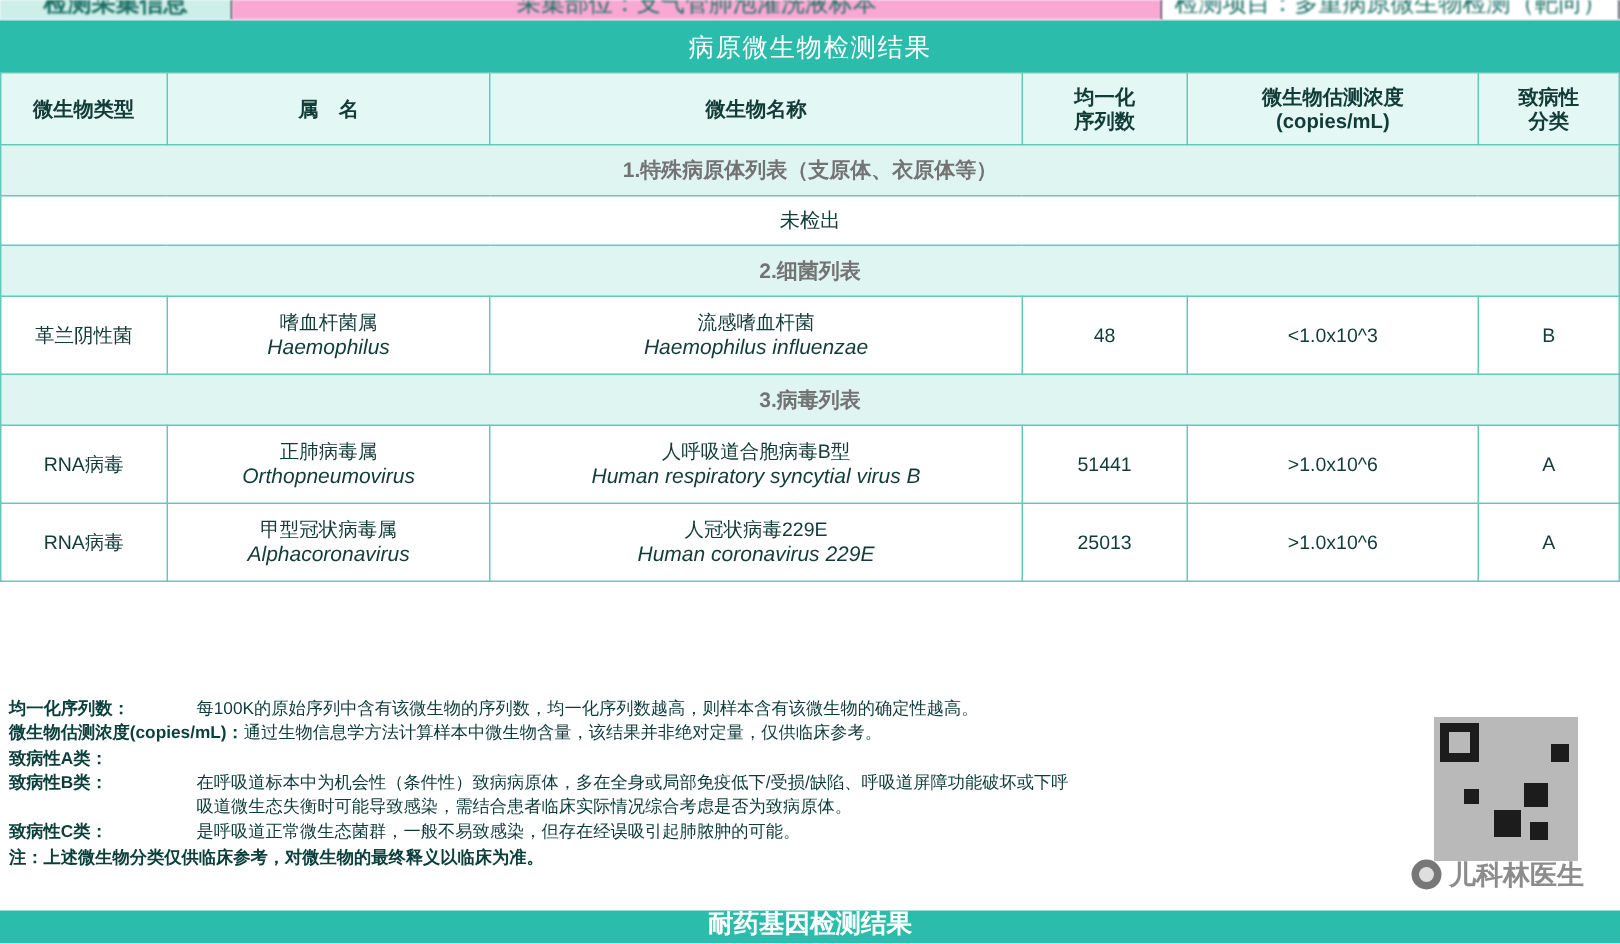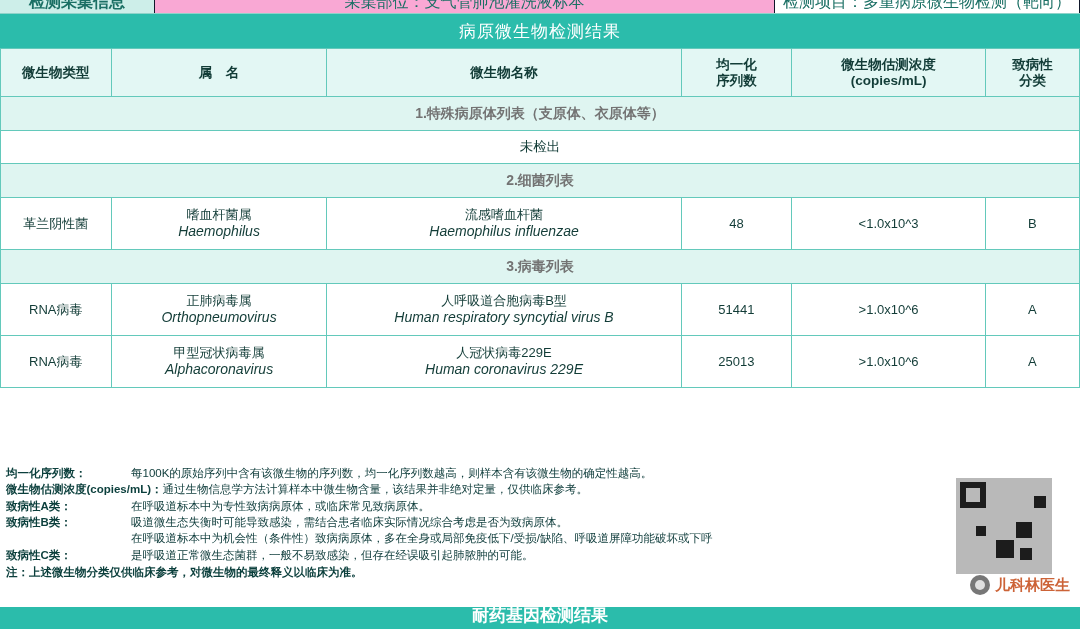--- a/index.html
+++ b/index.html
@@ -141,24 +141,24 @@
     right: 28px; top: 478px;
     width: 96px; height: 96px;
     background: #b9b9b9;
     overflow: hidden;
   }
   .qr .q {
     position: absolute; background: #1c1c1c;
   }
   .watermark {
     position: absolute;
-    right: 10px; bottom: 34px;
+    right: 24px; bottom: 34px;
     display: flex; align-items: center;
-    color: #c2410c;
-    font-size: 15px;
+    color: #737373;
+    font-size: 18px;
     font-weight: bold;
     opacity: 0.82;
   }
   .wm-logo {
     width: 20px; height: 20px;
     margin-right: 5px;
     border-radius: 50%;
     background: #5a5a5a;
     position: relative;
   }
@@ -280,29 +280,26 @@
       </div>
     </div>
     <div class="note-row">
       <div class="note-label">微生物估测浓度(copies/mL)：</div>
       <div class="note-text">
         <span class="ind">通过生物信息学方法计算样本中微生物含量，该结果并非绝对定量，仅供临床参考。</span>
       </div>
     </div>
     <div class="note-row">
       <div class="note-label">致病性A类：</div>
-      <div class="note-text">
-        <span class="ind">在呼吸道标本中为专性致病病原体，或临床常见致病原体。</span>
-      </div>
     </div>
     <div class="note-row">
       <div class="note-label">致病性B类：</div>
       <div class="note-text">
+        <span class="ind">在呼吸道标本中为机会性（条件性）致病病原体，多在全身或局部免疫低下/受损/缺陷、呼吸道屏障功能破坏或下呼</span>
         <span class="ind">吸道微生态失衡时可能导致感染，需结合患者临床实际情况综合考虑是否为致病原体。</span>
-        <span class="ind">在呼吸道标本中为机会性（条件性）致病病原体，多在全身或局部免疫低下/受损/缺陷、呼吸道屏障功能破坏或下呼</span>
       </div>
     </div>
     <div class="note-row">
       <div class="note-label">致病性C类：</div>
       <div class="note-text">
         <span class="ind">是呼吸道正常微生态菌群，一般不易致感染，但存在经误吸引起肺脓肿的可能。</span>
       </div>
     </div>
     <div class="note-final">注：上述微生物分类仅供临床参考，对微生物的最终释义以临床为准。</div>
   </div>

